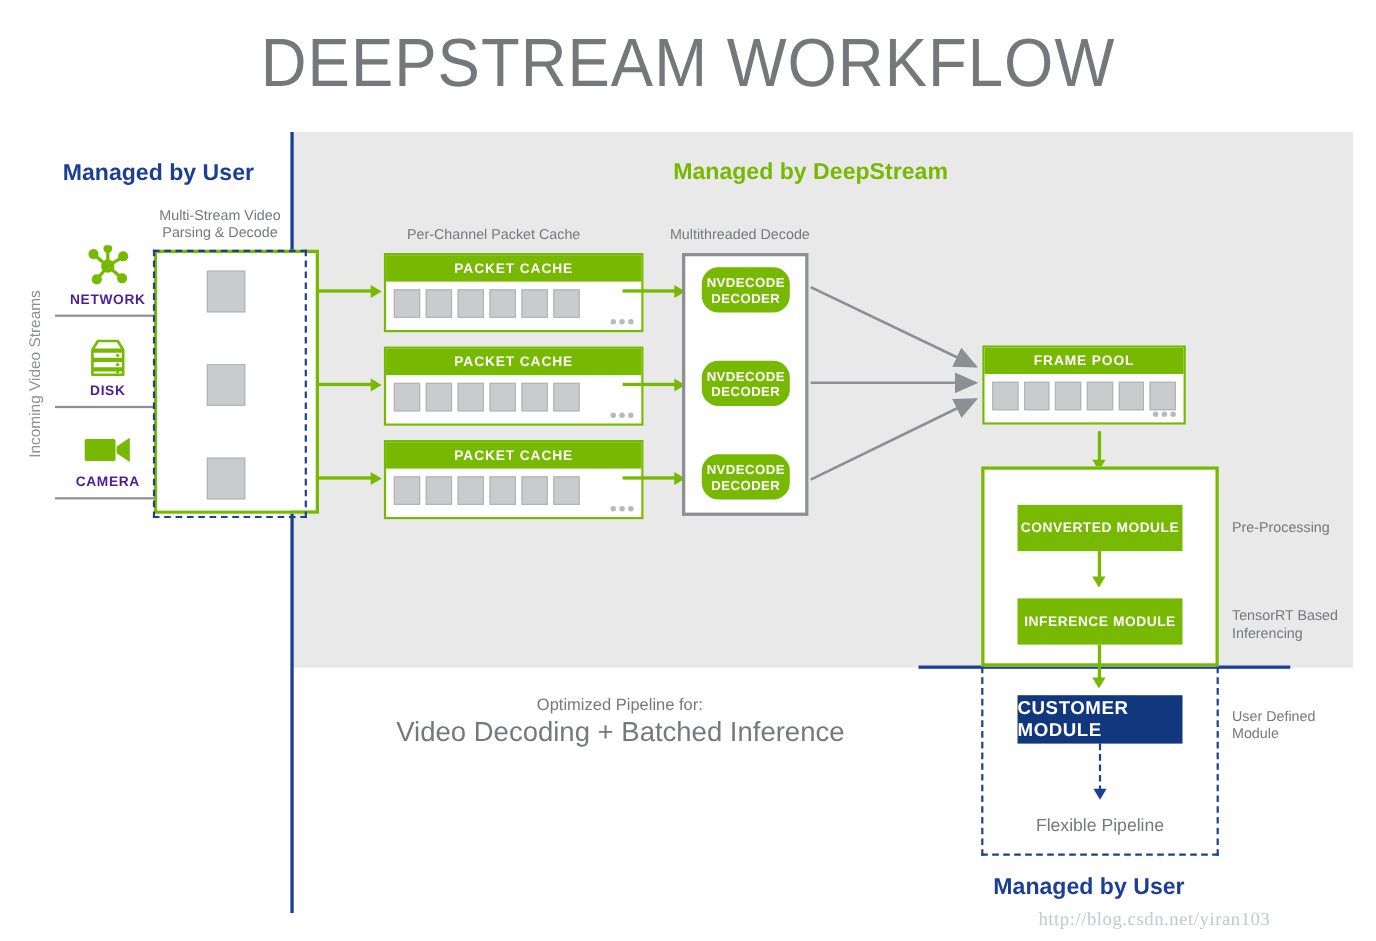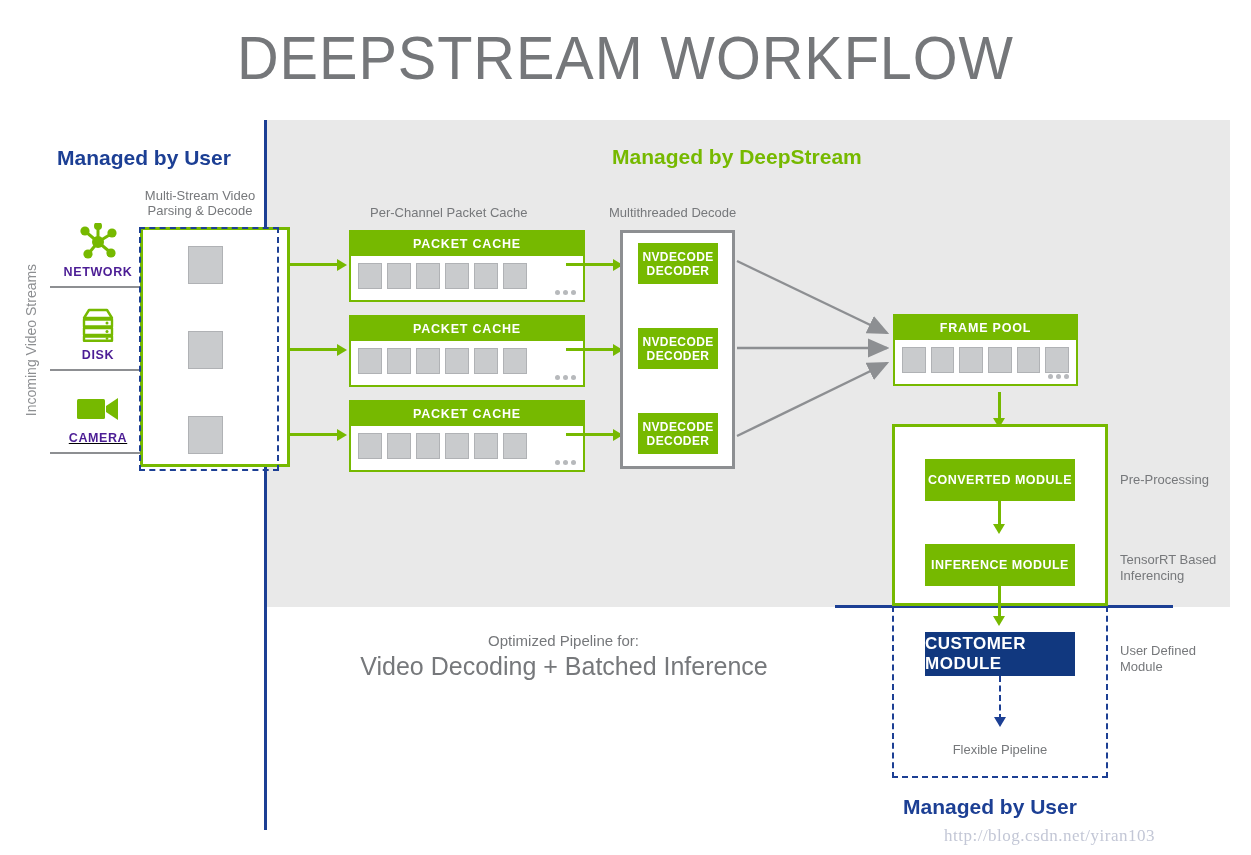--- a/index.html
+++ b/index.html
@@ -38,21 +38,21 @@
     left:-64px;top:332px;width:190px;text-align:center;
     font-size:14px;color:#8d8f92;white-space:nowrap;
     transform:rotate(-90deg);transform-origin:center center;
   }
   .src-item{width:96px;text-align:center;}
   .src-icon{height:40px;display:flex;align-items:center;justify-content:center;}
   .src-label{font-size:12.5px;font-weight:700;color:#4c1d95;letter-spacing:.6px;margin-top:3px;}
   .src-rule{width:96px;height:2px;background:#8d8f92;margin-top:7px;}
   #src-network{left:50px;top:222px;}
   #src-disk{left:50px;top:305px;}
-  #src-camera{left:50px;top:388px;text-decoration:underline;}
+  #src-camera{left:50px;top:388px;}
 
   
   #parsing-caption{
     left:120px;top:188px;width:160px;text-align:center;
     font-size:13px;color:#76787b;line-height:15px;
   }
   #parsing-box{
     left:139px;top:227px;width:136px;height:240px;
     border:2px dashed #1c3f94;background:transparent;
   }
@@ -104,20 +104,21 @@
   #decode-caption{left:609px;top:205px;font-size:13px;color:#76787b;white-space:nowrap;}
   #decoder-box{
     left:620px;top:230px;width:115px;height:239px;
     background:#fff;border:3px solid #8d8f92;box-sizing:border-box;
   }
   .decoder{
     width:80px;height:41px;background:#76b900;color:#fff;
     font-size:12px;font-weight:700;line-height:14px;letter-spacing:.4px;
     display:flex;flex-direction:column;align-items:center;justify-content:center;
     text-align:center;
+    border-radius:15px;
   }
   #decoder-1{left:638px;top:243px;}
   #decoder-2{left:638px;top:328px;}
   #decoder-3{left:638px;top:413px;}
 
   
   #gray-arrows{left:735px;top:255px;width:165px;height:200px;}
 
   
   #frame-pool{left:893px;top:314px;width:185px;border:2px solid #76b900;box-sizing:border-box;background:#fff;}
@@ -155,21 +156,21 @@
     border:2px dashed #1c3f94;border-top:none;box-sizing:border-box;
   }
   #customer-module{
     left:925px;top:632px;width:150px;height:44px;background:#11387f;
     color:#fff;font-size:17px;font-weight:700;letter-spacing:.5px;
     display:flex;align-items:center;justify-content:center;
   }
   #cust-arrow{left:999px;top:676px;width:0;height:44px;border-left:2px dashed #1c3f94;}
   #cust-arrow-head{left:994px;top:717px;width:0;height:0;
     border-top:10px solid #1c3f94;border-left:6px solid transparent;border-right:6px solid transparent;}
-  #flexible-caption{left:892px;top:742px;width:216px;text-align:center;font-size:13px;color:#76787b;}
+  #flexible-caption{left:892px;top:742px;width:216px;text-align:center;font-size:16px;color:#76787b;}
 
   
   #summary-small{left:370px;top:632px;width:387px;text-align:center;font-size:15px;color:#76787b;}
   #summary-big{left:315px;top:652px;width:498px;text-align:center;font-size:25px;color:#76787b;}
 
   
   #watermark{
     left:944px;top:826px;font-size:17px;color:#c3c7d6;
     font-family:Liberation Serif, serif;letter-spacing:.5px;white-space:nowrap;
   }

